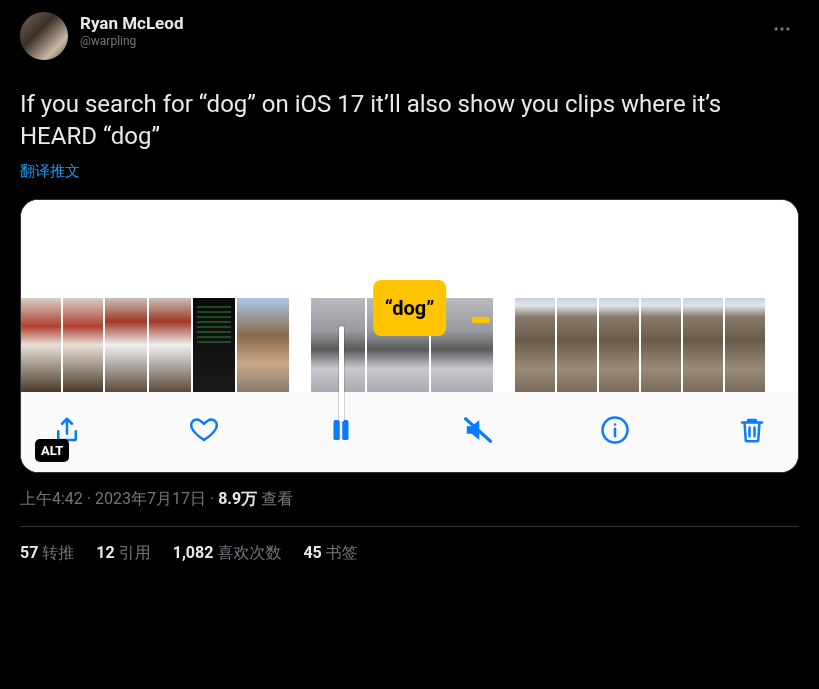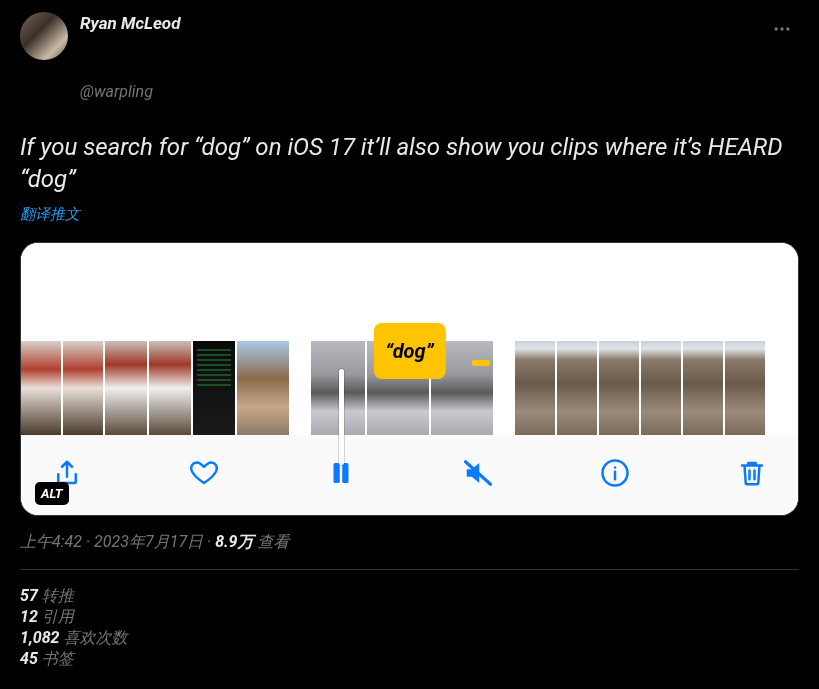--- a/index.html
+++ b/index.html
@@ -4,30 +4,30 @@
 <style>
   * { box-sizing: border-box; margin: 0; padding: 0; }
   body {
     background: #000;
     color: #e7e9ea;
     font-family: -apple-system, BlinkMacSystemFont, "Segoe UI", Roboto, Helvetica, Arial, sans-serif;
     width: 819px;
     height: 689px;
     overflow: hidden;
   }
-  .tweet { padding: 12px 20px 0 20px; font-style: italic; }
+  .tweet { padding: 12px 20px 0 20px; }
   .header { display: flex; align-items: flex-start; gap: 12px; position: relative; }
   .avatar {
     width: 48px; height: 48px; border-radius: 50%;
     background: linear-gradient(135deg, #7a6655 0%, #3a3028 40%, #c9b9a6 75%, #5a4a3a 100%);
     flex-shrink: 0;
   }
   .user-block { display: flex; flex-direction: column; line-height: 1.3; }
   .display-name { font-weight: 700; font-size: 17px; color: #e7e9ea; }
-  .handle { font-size: 16px; color: #71767b; margin-top: 48px; }
+  .handle { font-size: 12px; color: #71767b; }
   .more-btn {
     position: absolute; right: 0; top: 0;
     width: 34px; height: 34px; display: flex; align-items: center; justify-content: center;
     border-radius: 50%; color: #71767b; cursor: pointer;
   }
   .body-text {
     margin-top: 28px;
     font-size: 24px;
     line-height: 1.35;
     color: #e7e9ea;
@@ -131,24 +131,24 @@
   .meta-line {
     margin-top: 16px;
     font-size: 16px;
     color: #71767b;
   }
   .meta-line .sep { margin: 0 4px; }
   .meta-line .views-count { color: #e7e9ea; font-weight: 700; }
   .divider { height: 1px; background: #2f3336; margin-top: 16px; }
   .stats-row {
     display: flex;
+    gap: 22px;
     padding: 16px 0 0 0;
     font-size: 16px;
     color: #71767b;
-    flex-direction: column;
   }
   .stat .num { color: #e7e9ea; font-weight: 700; margin-right: 4px; }
   .stat { cursor: pointer; }
 </style>
 </head>
 <body>
 
 <div class="tweet">
 
   <div class="header">

